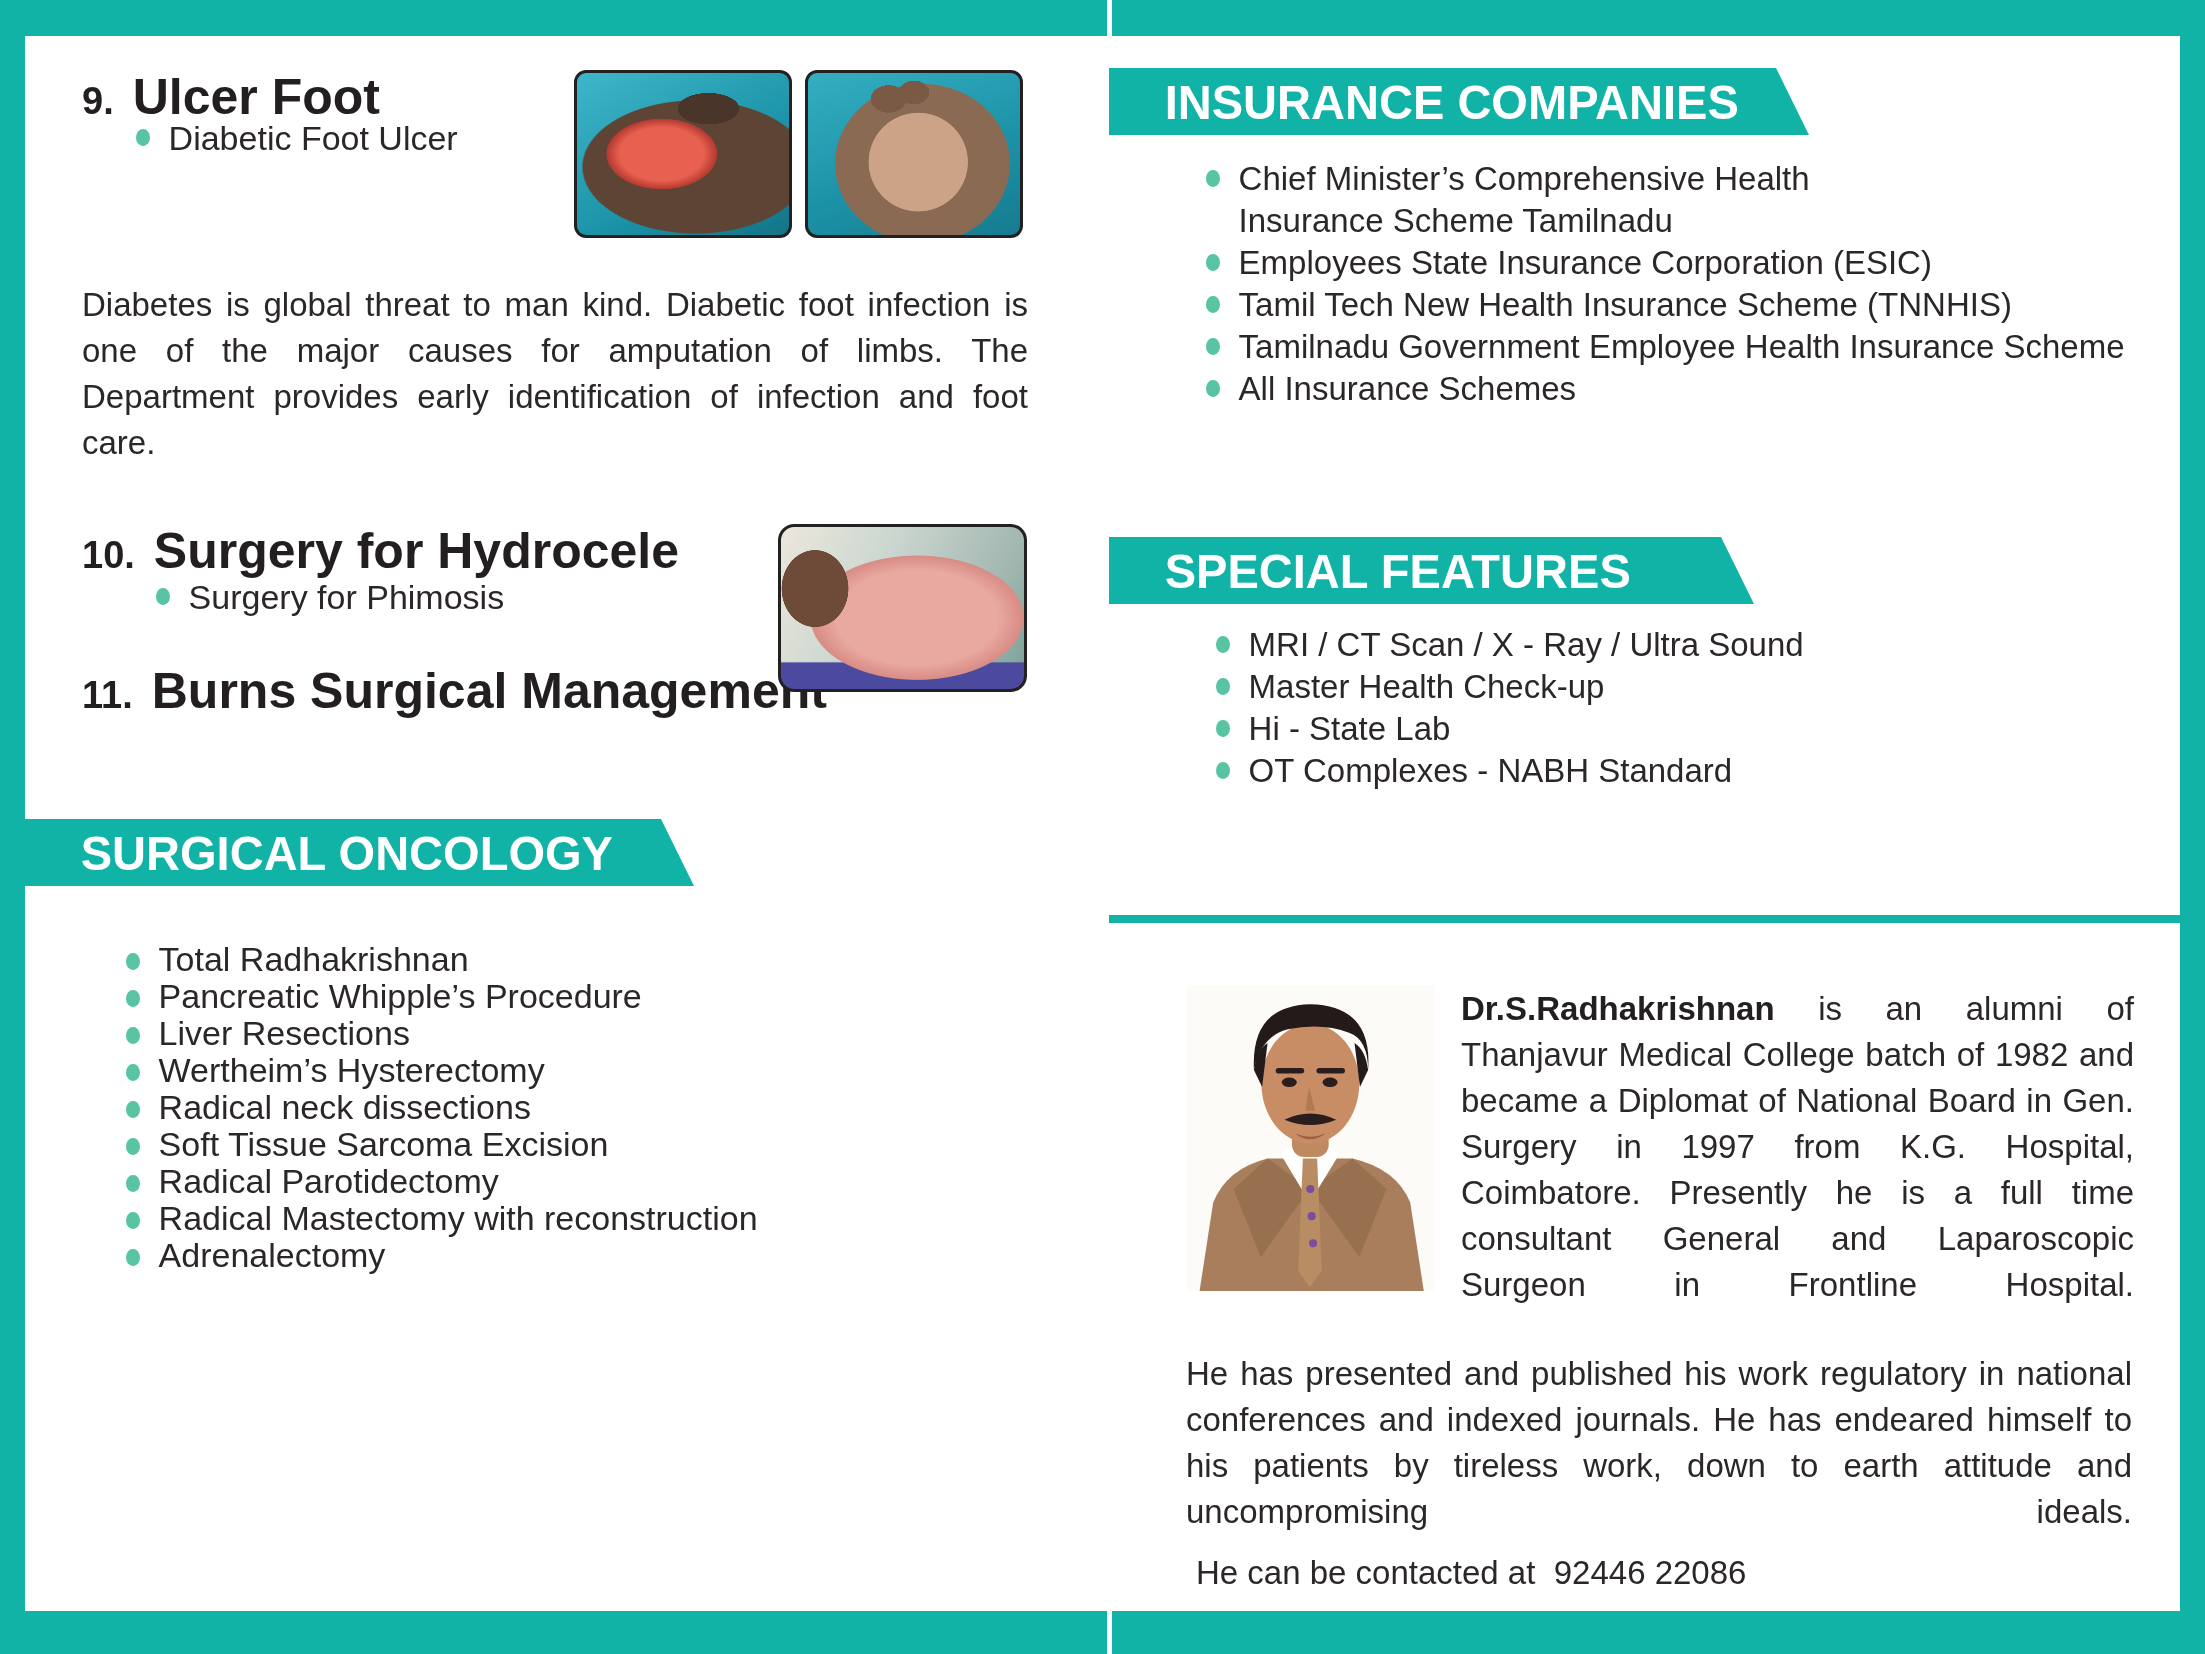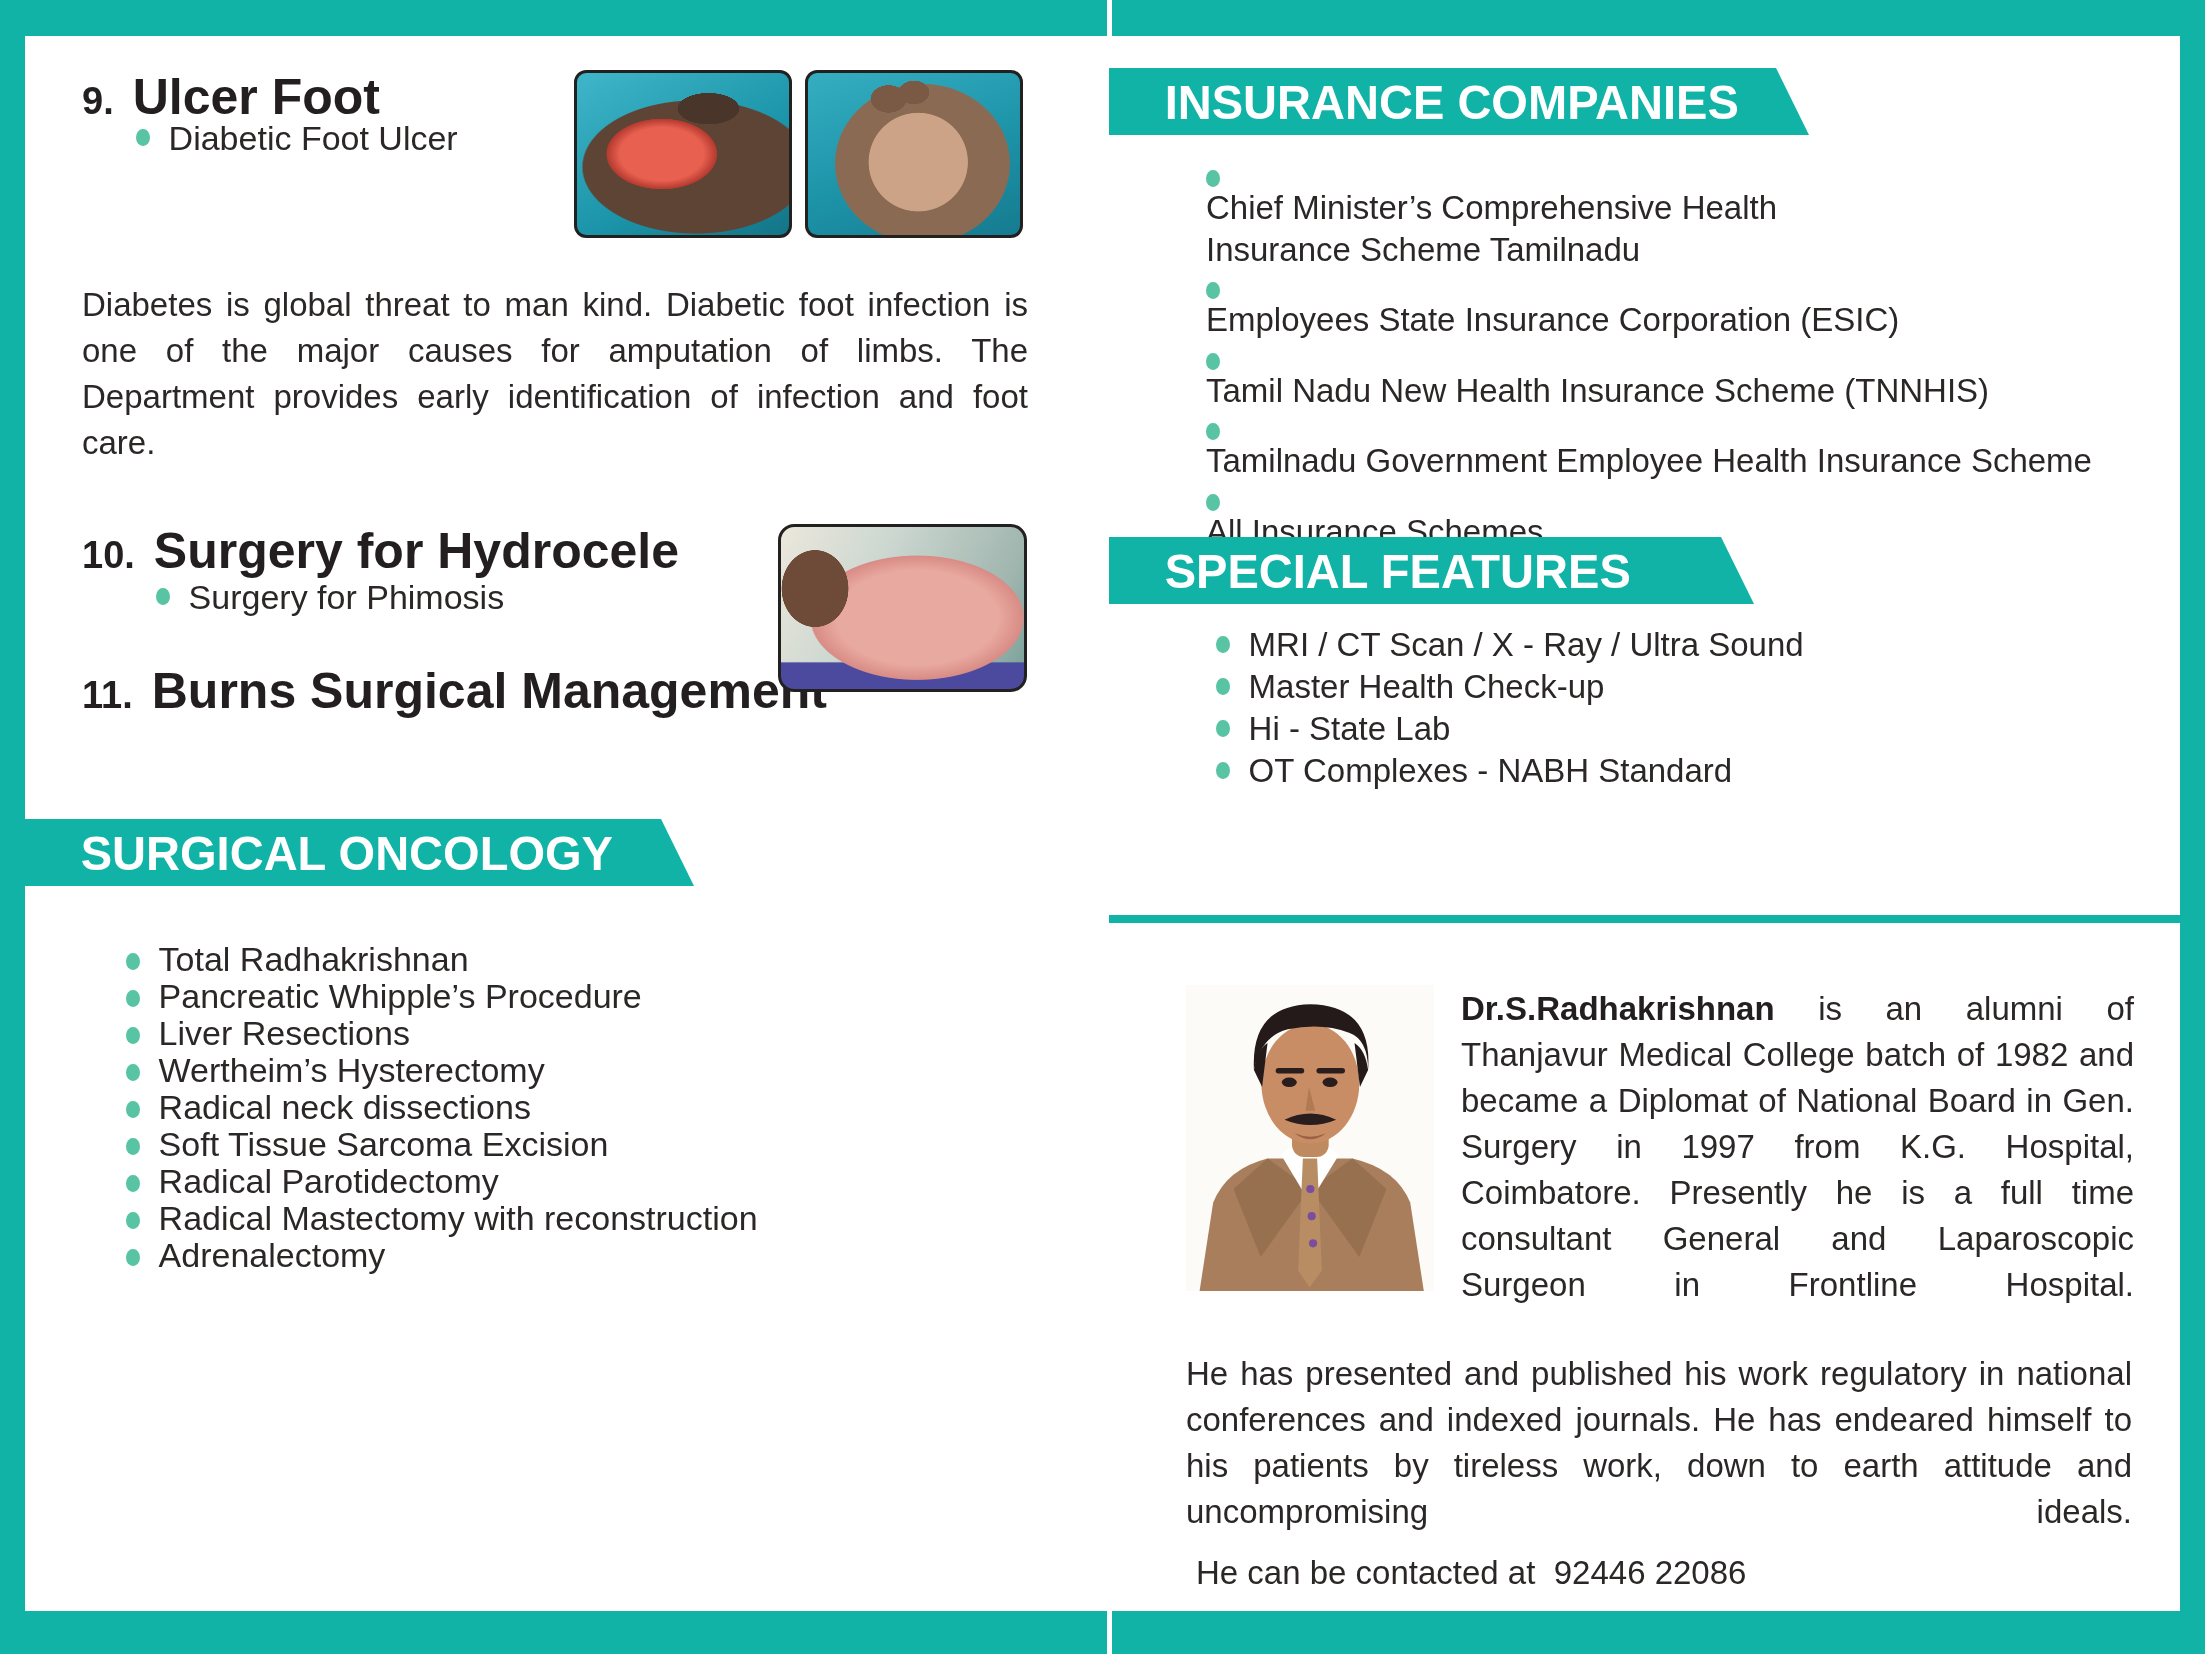--- a/index.html
+++ b/index.html
@@ -32,21 +32,21 @@
   .banner{
     position:absolute;height:67px;background:#11b3a7;color:#ffffff;
     display:flex;align-items:center;
     clip-path:polygon(0 0, calc(100% - 33px) 0, 100% 100%, 0 100%);
   }
   .banner-label{font-weight:bold;font-size:49px;letter-spacing:0px;padding-left:58px;white-space:nowrap;transform:scaleX(.96);transform-origin:left center;}
 
   
   ul.plain{list-style:none;margin:0;padding:0;position:absolute;}
   ul.plain li{margin:0 0 0 0;}
-  .ins-list li{margin-bottom:23px;flex-direction:column;}
+  .ins-list li{margin-bottom:23px;}
   .ins-list li:first-child .li-text{max-width:652px;display:block;}
   .feat-list li{margin-bottom:15.6px;}
   .onc-list li{margin-bottom:34px;}
   .onc-list .li-text{font-size:34px;line-height:37px;}
 
   
   .photo{position:absolute;border:3.4px solid #232020;border-radius:12.2px;}
   .photo-foot1{
     left:574px;top:70px;width:212px;height:162px;
     background:
@@ -171,21 +171,21 @@
     <li class="bullet-row">
         <span class="dot"></span>
         <span class="li-text">Chief Minister’s Comprehensive Health Insurance Scheme Tamilnadu</span>
       </li>
     <li class="bullet-row">
         <span class="dot"></span>
         <span class="li-text">Employees State Insurance Corporation (ESIC)</span>
       </li>
     <li class="bullet-row">
         <span class="dot"></span>
-        <span class="li-text">Tamil Nadu New Health Insurance Scheme (TNNHIS)</span>
+        <span class="li-text">Tamil Tech New Health Insurance Scheme (TNNHIS)</span>
       </li>
     <li class="bullet-row">
         <span class="dot"></span>
         <span class="li-text">Tamilnadu Government Employee Health Insurance Scheme</span>
       </li>
     <li class="bullet-row">
         <span class="dot"></span>
         <span class="li-text">All Insurance Schemes</span>
       </li>
   </ul>

